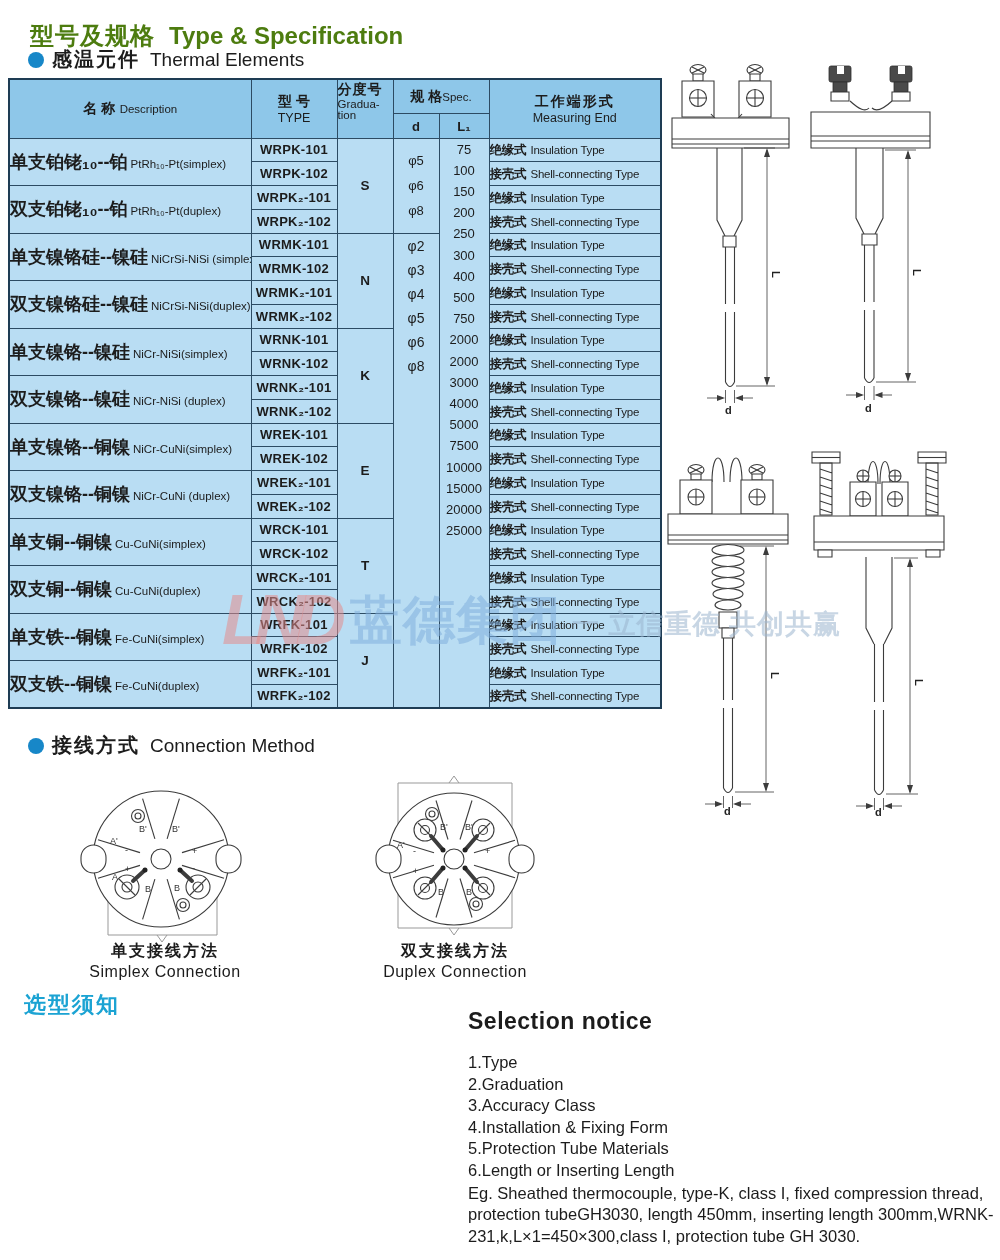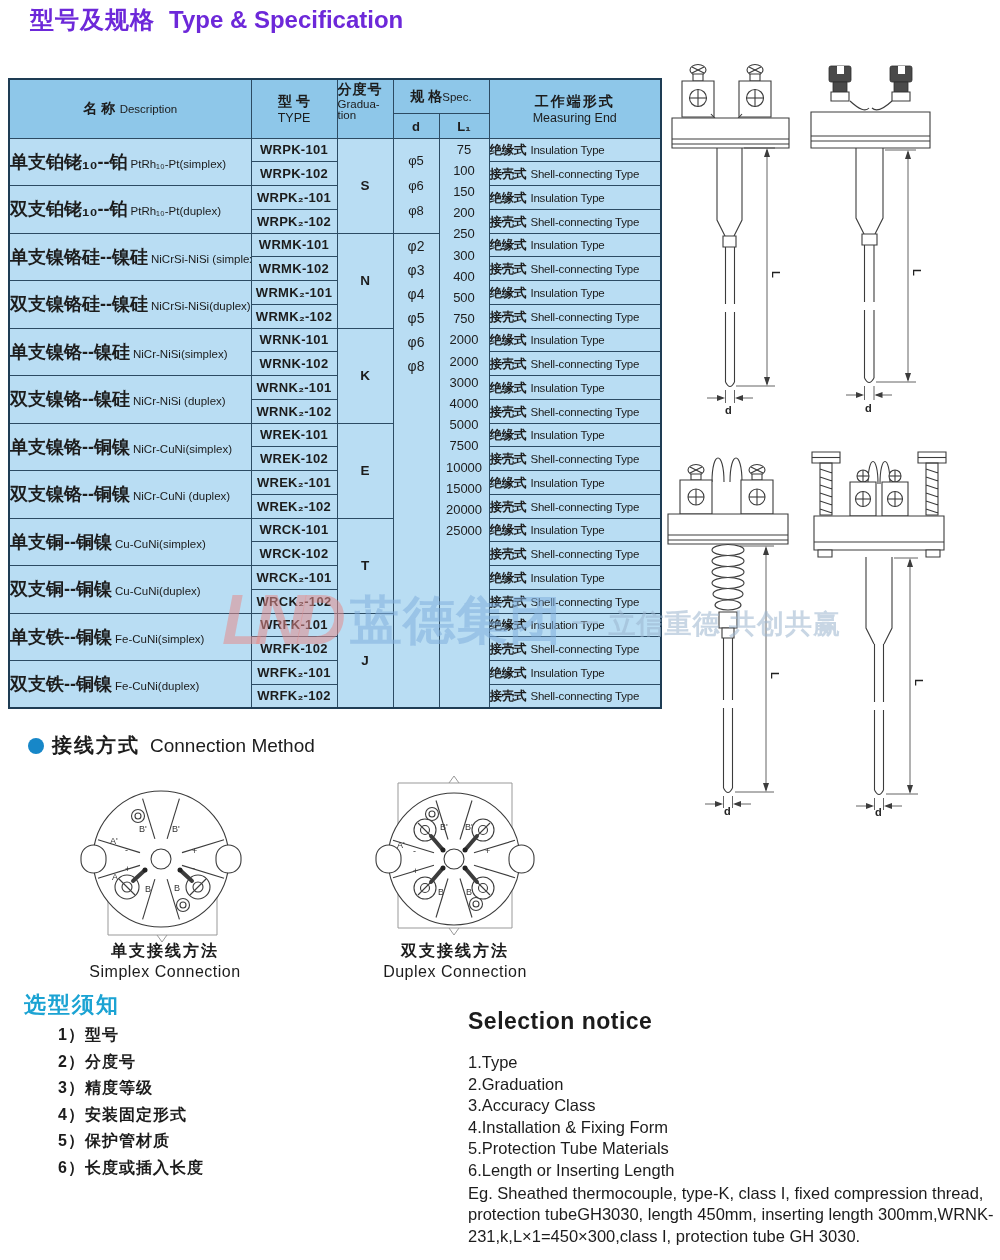--- a/index.html
+++ b/index.html
@@ -1,19 +1,19 @@
 <!DOCTYPE html>
 <html><head>
 <meta charset="utf-8">
 <style>
   html,body{margin:0;padding:0;background:#fff;}
   .page{position:relative;width:1000px;height:1260px;background:#fff;overflow:hidden;
         font-family:"Liberation Sans","DejaVu Sans",sans-serif;color:#1c1c1c;}
   
-  .main-title{position:absolute;left:30px;top:4px;font-size:24px;font-weight:bold;color:#6d28d9;letter-spacing:1px;}
+  .main-title{position:absolute;left:30px;top:20px;font-size:24px;font-weight:bold;color:#4d7c0f;letter-spacing:1px;}
   .main-title .en{margin-left:14px;letter-spacing:0;}
   .sec-head{position:absolute;display:flex;align-items:center;}
   .sec-head .dot{width:16px;height:16px;border-radius:50%;background:#1787c8;margin-right:8px;flex:0 0 auto;}
   .sec-head .cn{font-size:20px;font-weight:bold;letter-spacing:2px;}
   .sec-head .en{font-size:19px;margin-left:10px;}
   
   .twrap{position:absolute;left:8px;top:78px;}
   table.ttable{border-collapse:collapse;table-layout:fixed;width:652px;border:2px solid #1e3c54;}
   .ttable th,.ttable td{border:1px solid #2c4b63;padding:0;overflow:hidden;}
   .ttable th{background:#8ec7e9;font-weight:normal;}
@@ -68,20 +68,25 @@
 </style>
 </head>
 <body>
 
 <div class="page">
 
   <div class="main-title">
     <span>型号及规格</span><span class="en">Type &amp; Specification</span>
   </div>
 
+  <div class="sec-head" style="left:28px;top:46px;">
+    <span class="dot"></span>
+    <span class="cn">感温元件</span>
+    <span class="en">Thermal Elements</span>
+  </div>
 
   <div class="twrap">
     <table class="ttable">
       <colgroup>
         <col style="width:242px">
           <col style="width:86px">
           <col style="width:56px">
         <col style="width:46px">
           <col style="width:50px">
           <col style="width:172px">
@@ -590,28 +595,20 @@
     <text class="clbl" x="140" y="110">-</text>
     <text class="clbl" x="93" y="133">B</text>
     <text class="clbl" x="121" y="133">B</text>
   </svg>
   <div class="conn-caption" style="left:340px;top:940px;width:230px;">
     <div class="cn">双支接线方法</div>
     <div class="en">Duplex Connection</div>
   </div>
 
   <div class="sel-cn-head">选型须知</div>
-  <div class="sel-cn-list" id="sel-cn-list">
-      <div>1）型号</div>
-      <div>2）分度号</div>
-      <div>3）精度等级</div>
-      <div>4）安装固定形式</div>
-      <div>5）保护管材质</div>
-      <div>6）长度或插入长度</div>
-    </div>
 
   <div class="sel-en">
     <div class="sel-en-head">Selection notice</div>
     <div class="sel-en-list" id="sel-en-list">
         <div>1.Type</div>
         <div>2.Graduation</div>
         <div>3.Accuracy Class</div>
         <div>4.Installation &amp; Fixing Form</div>
         <div>5.Protection Tube Materials</div>
         <div>6.Length or Inserting  Length</div>

